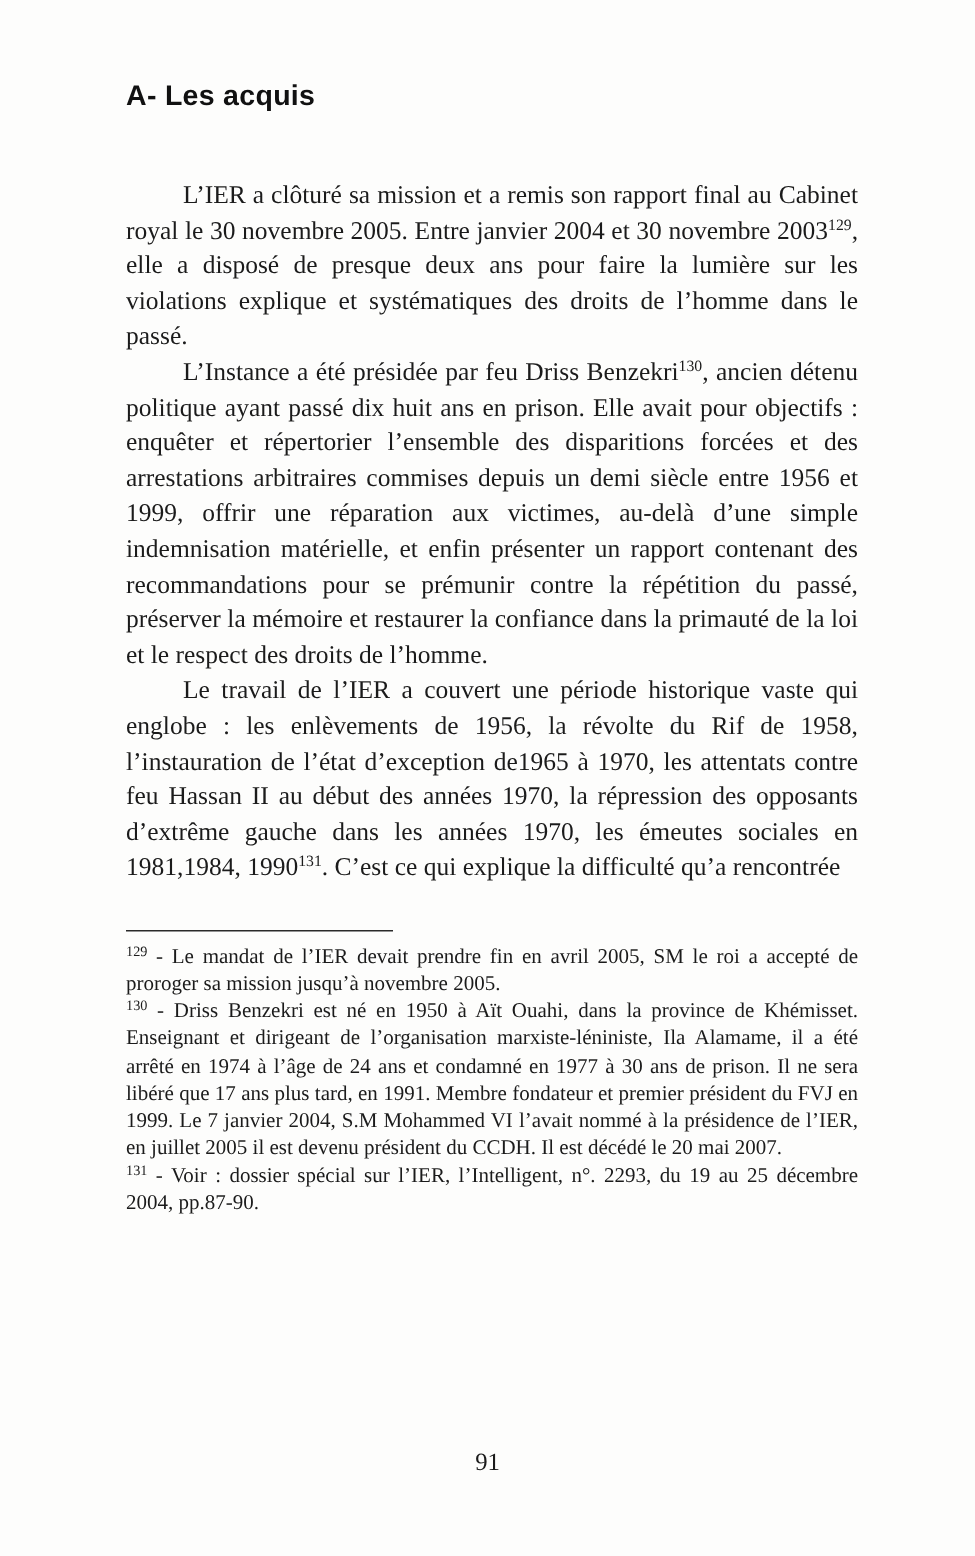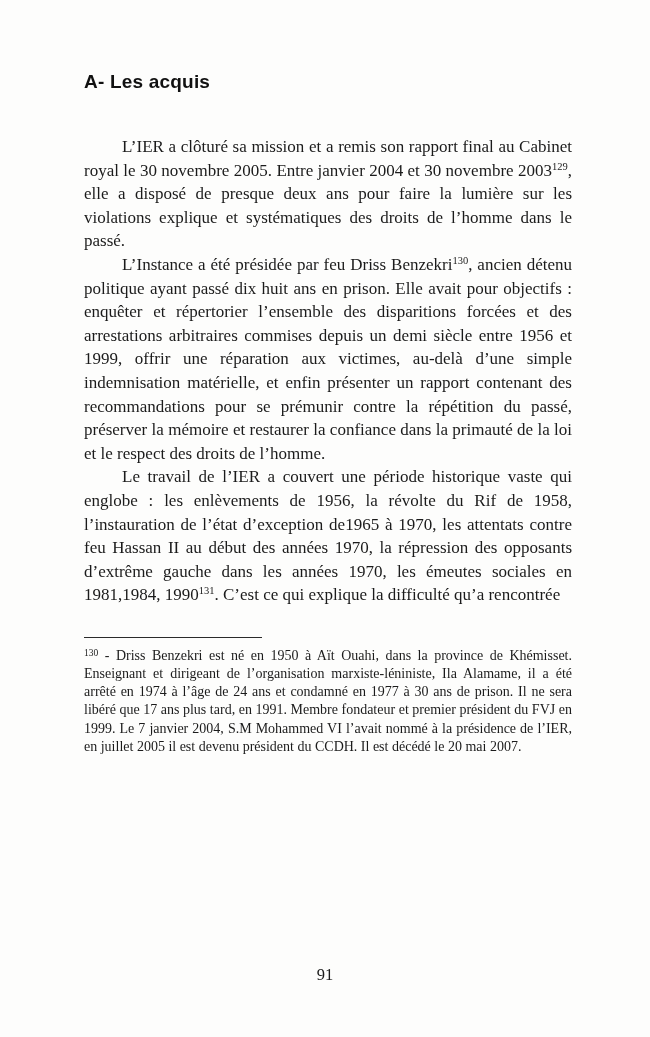--- a/index.html
+++ b/index.html
@@ -16,21 +16,20 @@
   .content {
     padding: 54px 78px 0 84px;
   }
   .heading {
     font-family: "Liberation Sans", sans-serif;
     font-size: 19px;
     font-weight: 700;
     letter-spacing: 0.2px;
     margin-bottom: 42px;
     color: #111;
-    margin-top: 17px;
   }
   .body-text p {
     font-size: 17px;
     line-height: 23.6px;
     text-align: justify;
     text-indent: 38px;
   }
   .body-text sup {
     font-size: 10.5px;
     line-height: 0;
@@ -78,22 +77,24 @@
       <p><span>L’Instance a été présidée par feu Driss Benzekri</span><sup>130</sup><span>, ancien détenu politique ayant passé dix huit ans en prison. Elle avait pour objectifs : enquêter et répertorier l’ensemble des disparitions forcées et des arrestations arbitraires commises depuis un demi siècle entre 1956 et 1999, offrir une réparation aux victimes, au-delà d’une simple indemnisation matérielle, et enfin présenter un rapport contenant des recommandations pour se prémunir contre la répétition du passé, préserver la mémoire et restaurer la confiance dans la primauté de la loi et le respect des droits de l’homme.</span></p>
 
       <p><span>Le travail de l’IER a couvert une période historique vaste qui englobe : les enlèvements de 1956, la révolte du Rif de 1958, l’instauration de l’état d’exception de1965 à 1970, les attentats contre feu Hassan II au début des années 1970, la répression des opposants d’extrême gauche dans les années 1970, les émeutes sociales en 1981,1984, 1990</span><sup>131</sup><span>. C’est ce qui explique la difficulté qu’a rencontrée</span></p>
 
     </div>
 
     <div class="fn-rule"></div>
 
     <div class="footnotes">
 
+      <p><sup>129</sup><span> - Le mandat de l’IER devait prendre fin en avril 2005, SM le roi a accepté de proroger sa mission jusqu’à novembre 2005.</span></p>
 
       <p><sup>130</sup><span> - Driss Benzekri est né en 1950 à Aït Ouahi, dans la province de Khémisset. Enseignant et dirigeant de l’organisation marxiste-léniniste, Ila Alamame, il a été arrêté en 1974 à l’âge de 24 ans et condamné en 1977 à 30 ans de prison. Il ne sera libéré que 17 ans plus tard, en 1991. Membre fondateur et premier président du FVJ en 1999. Le 7 janvier 2004, S.M Mohammed VI l’avait nommé à la présidence de l’IER, en juillet 2005 il est devenu président du CCDH. Il est décédé le 20 mai 2007.</span></p>
 
+      <p><sup>131</sup><span> - Voir : dossier spécial sur l’IER, l’Intelligent, n°. 2293, du 19 au 25 décembre 2004, pp.87-90.</span></p>
 
     </div>
 
   </div>
 
   <div class="page-number">91</div>
 </div>
 
 </body></html>

